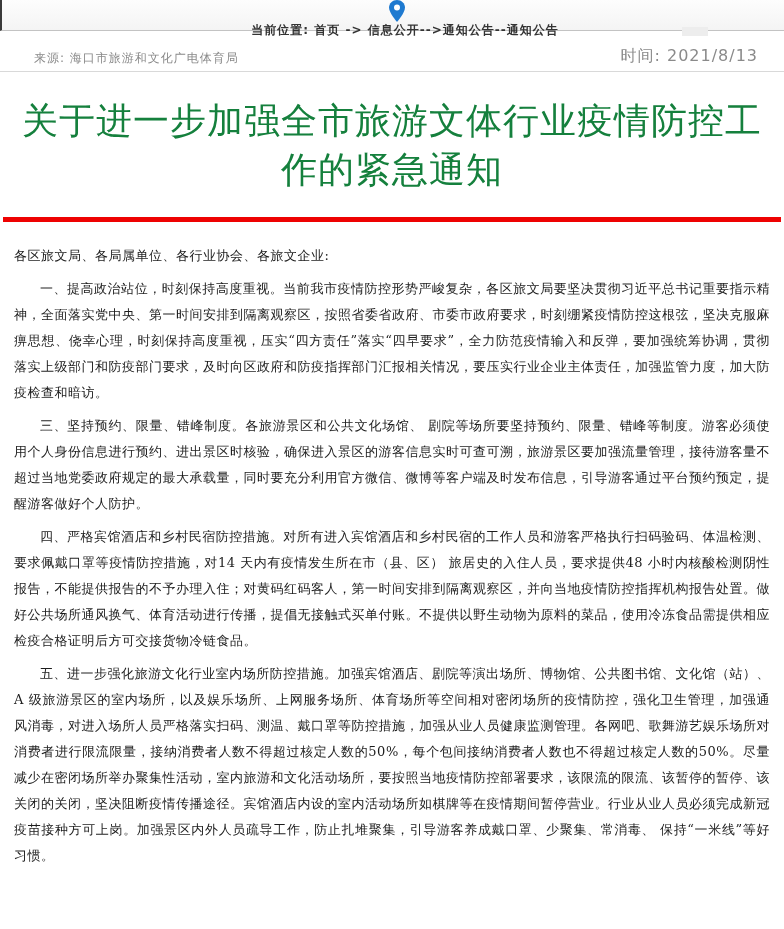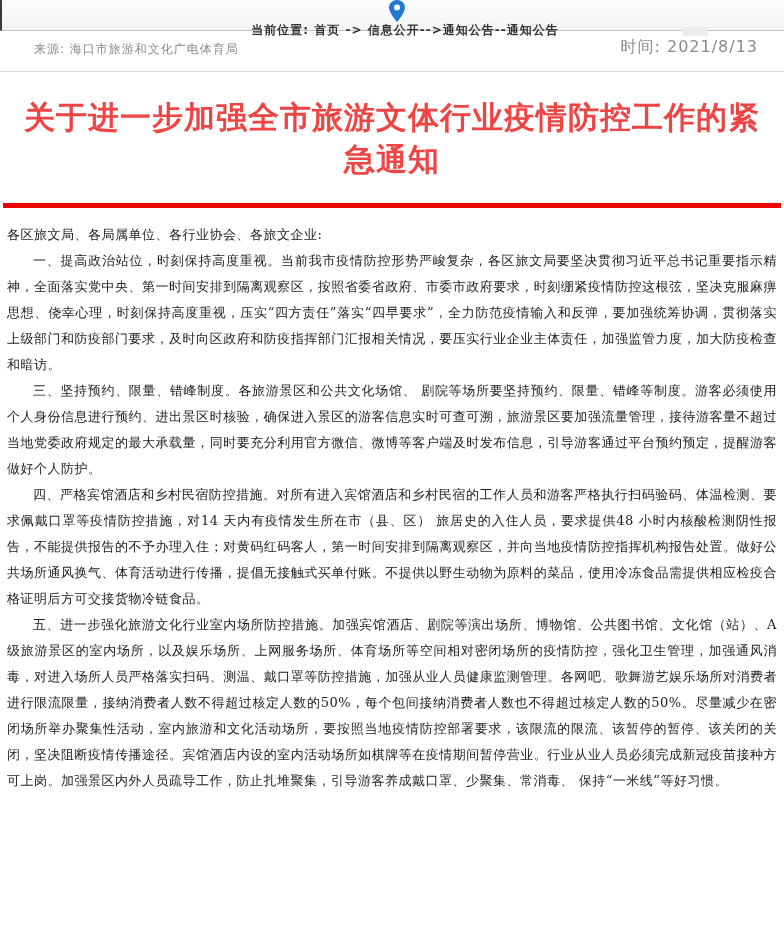--- a/index.html
+++ b/index.html
@@ -38,52 +38,52 @@
     width: 26px; height: 9px;
     background: #ededed;
   }
 
   
   .meta-row {
     height: 41px;
     display: flex;
     align-items: flex-end;
     justify-content: space-between;
-    padding: 0 26px 13px 34px;
+    padding: 0 26px 4px 34px;
     border-bottom: 1px solid #d9d9d9;
   }
   .meta-source { font-size: 12px; color: #8a8a8a; letter-spacing: 1px; }
   .meta-time   { font-size: 16px; color: #8a8a8a; letter-spacing: 1px; }
 
   
   .title-wrap { padding: 25px 10px 22px 10px; text-align: center; }
   .doc-title {
     font-family: "DejaVu Serif", "Liberation Serif", serif;
-    font-size: 31px;
-    font-weight: 700;
-    color: #ef4444;
+    font-size: 36px;
+    font-weight: 400;
+    color: #15803d;
     letter-spacing: 1px;
   }
   .red-divider {
     height: 5px;
     margin: 0 3px;
     background: #ee0202;
   }
 
   
   .content {
     padding: 14px 7px 0 7px;
     font-family: "DejaVu Serif", "Liberation Serif", serif;
     font-size: 13px;
     line-height: 26px;
     color: #1c1c1c;
     text-align: justify;
     letter-spacing: 0.5px;
   }
-  .content p { margin: 0; }
+  .content p { margin: 7px; }
   .content p.indent { text-indent: 2em; }
 </style>
 </head>
 <body>
 
 <div class="breadcrumb-bar">
   <svg class="pin-icon" viewBox="0 0 16 22" xmlns="http://www.w3.org/2000/svg">
     <path d="M8 0 C3.6 0 0 3.4 0 7.6 C0 13 8 22 8 22 C8 22 16 13 16 7.6 C16 3.4 12.4 0 8 0 Z" fill="#1f7ad0"></path>
     <circle cx="8" cy="7.4" r="3" fill="#ffffff"></circle>
   </svg>

